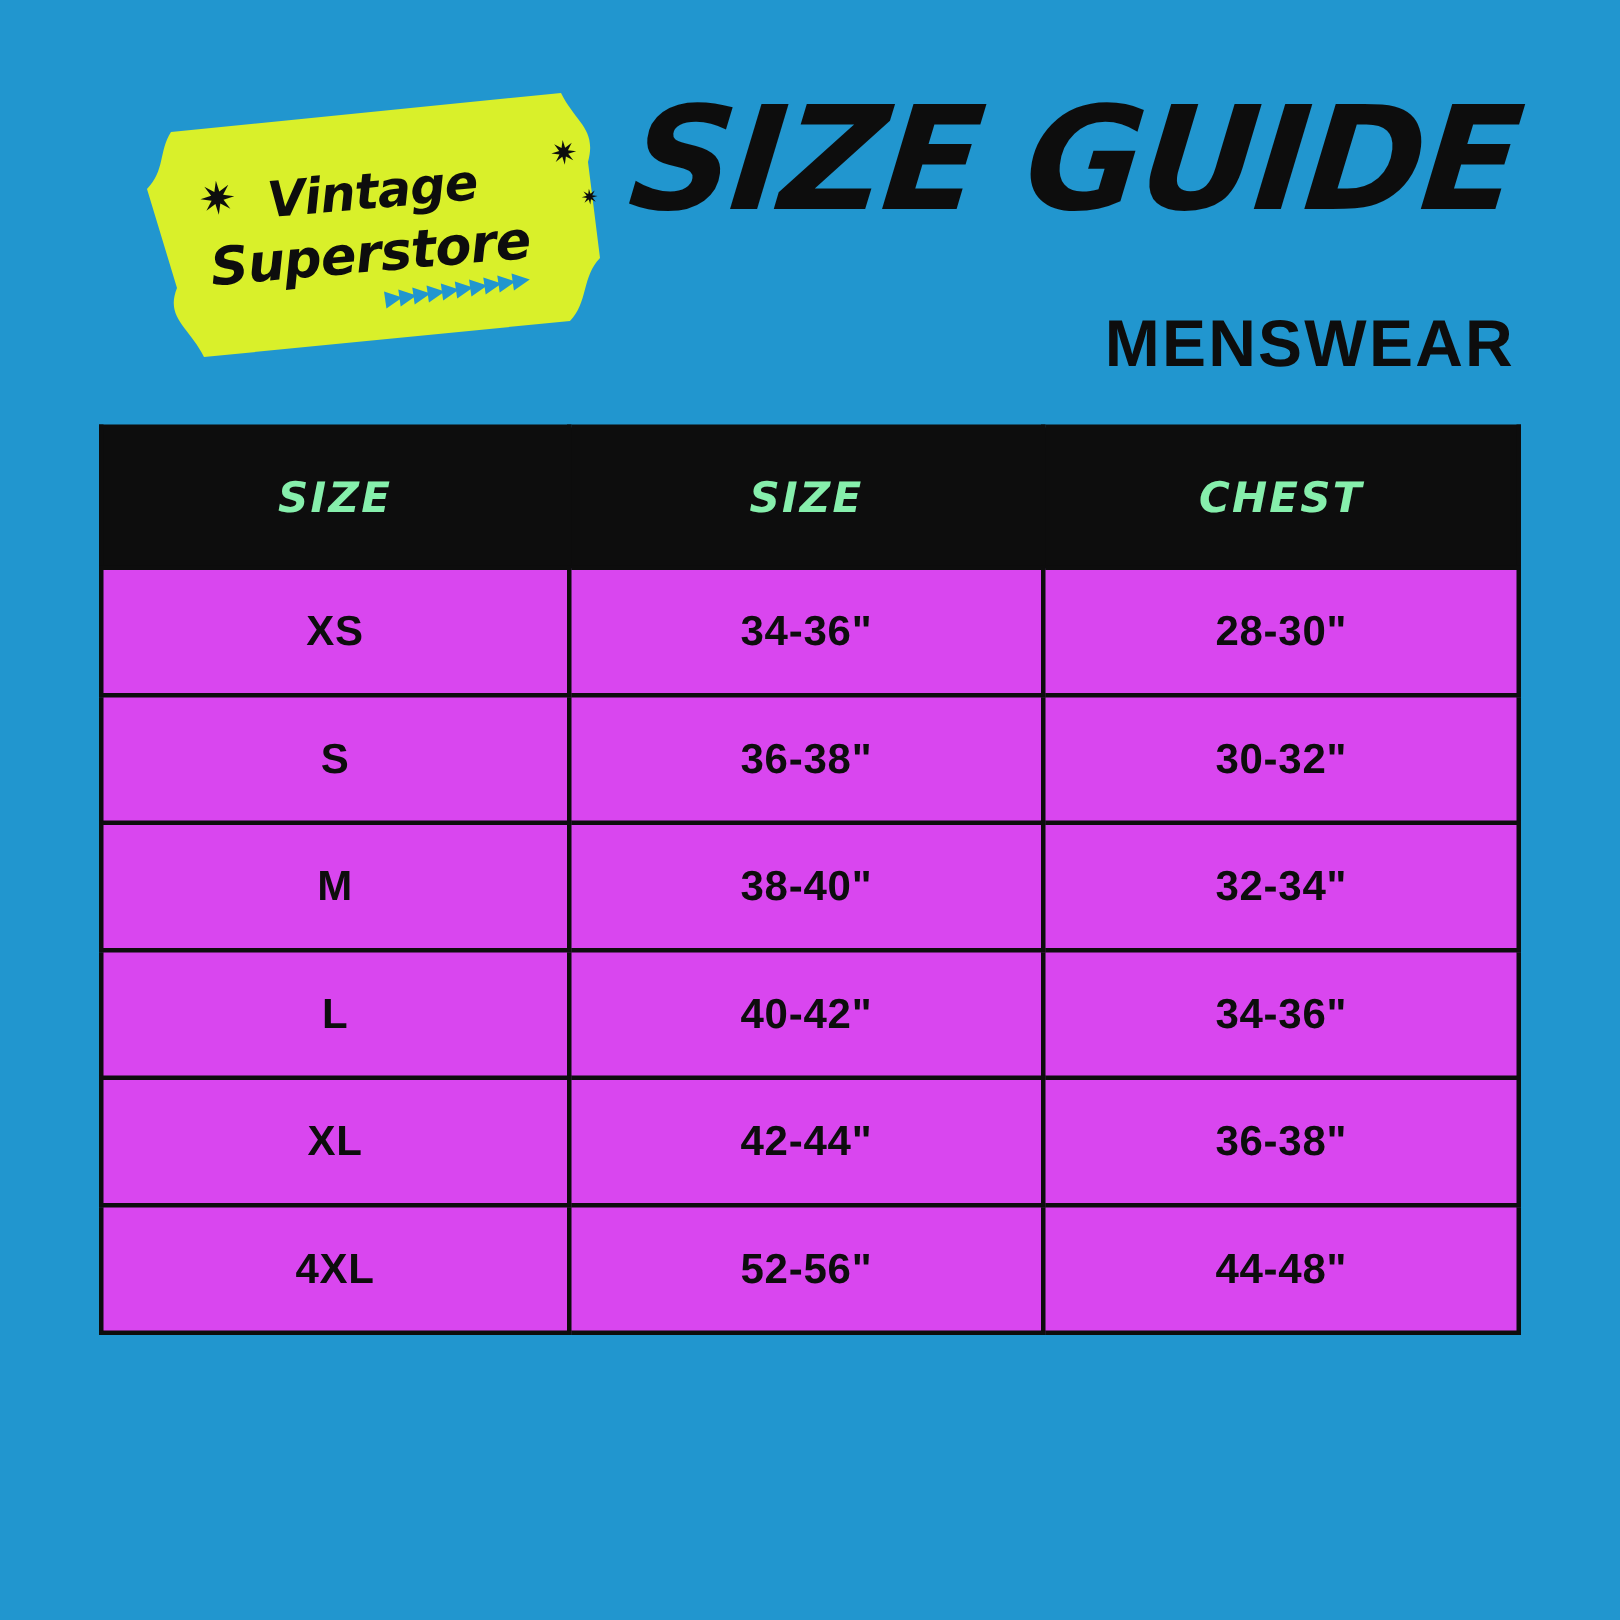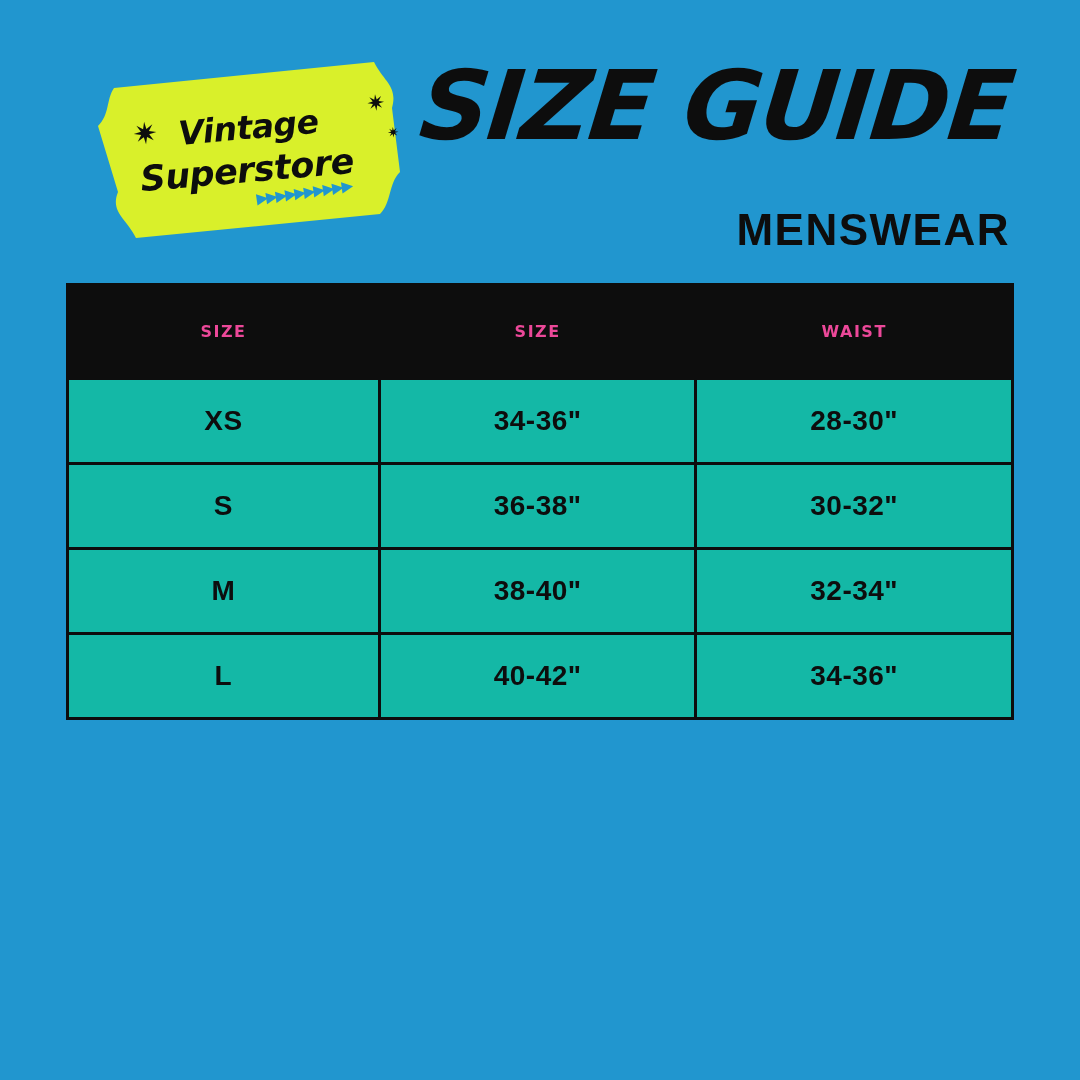--- a/index.html
+++ b/index.html
@@ -129,31 +129,32 @@
     table-layout: fixed;
   }
   .size-table th,
   .size-table td {
     border: 3px solid #0d0d0d;
     text-align: center;
     box-sizing: border-box;
   }
   .size-table thead th {
     background: #0d0d0d;
-    color: #ec4899;
+    color: #86efac;
     height: 94px;
     font-family: "DejaVu Sans", sans-serif;
-    font-weight: bold;
-    font-size: 16px;
+    font-style: italic;
+    font-weight: bold;
+    font-size: 28px;
     letter-spacing: 1.5px;
     border-color: #0d0d0d;
   }
   .size-table tbody td {
     height: 85px;
-    background: #14b8a6;
+    background: #d946ef;
     color: #0d0d0d;
     font-family: "Liberation Sans", sans-serif;
     font-weight: bold;
     font-size: 28px;
     letter-spacing: 0.5px;
   }
   .col-size  { width: 33%; }
   .col-chest { width: 33.5%; }
   .col-waist { width: 33.5%; }
 </style>
@@ -177,21 +178,21 @@
   </div>
 
   <div class="title-main">SIZE GUIDE</div>
   <div class="title-sub">MENSWEAR</div>
 
   <table class="size-table">
     <thead>
       <tr>
         <th class="col-size">SIZE</th>
         <th class="col-chest">SIZE</th>
-        <th class="col-waist">WAIST</th>
+        <th class="col-waist">CHEST</th>
       </tr>
     </thead>
     <tbody>
       <tr>
         <td>XS</td>
         <td>34-36"</td>
         <td>28-30"</td>
       </tr>
       <tr>
         <td>S</td>
@@ -201,16 +202,26 @@
       <tr>
         <td>M</td>
         <td>38-40"</td>
         <td>32-34"</td>
       </tr>
       <tr>
         <td>L</td>
         <td>40-42"</td>
         <td>34-36"</td>
       </tr>
+      <tr>
+        <td>XL</td>
+        <td>42-44"</td>
+        <td>36-38"</td>
+      </tr>
+      <tr>
+        <td>4XL</td>
+        <td>52-56"</td>
+        <td>44-48"</td>
+      </tr>
     </tbody>
   </table>
 
 </div>
 
 </body></html>

